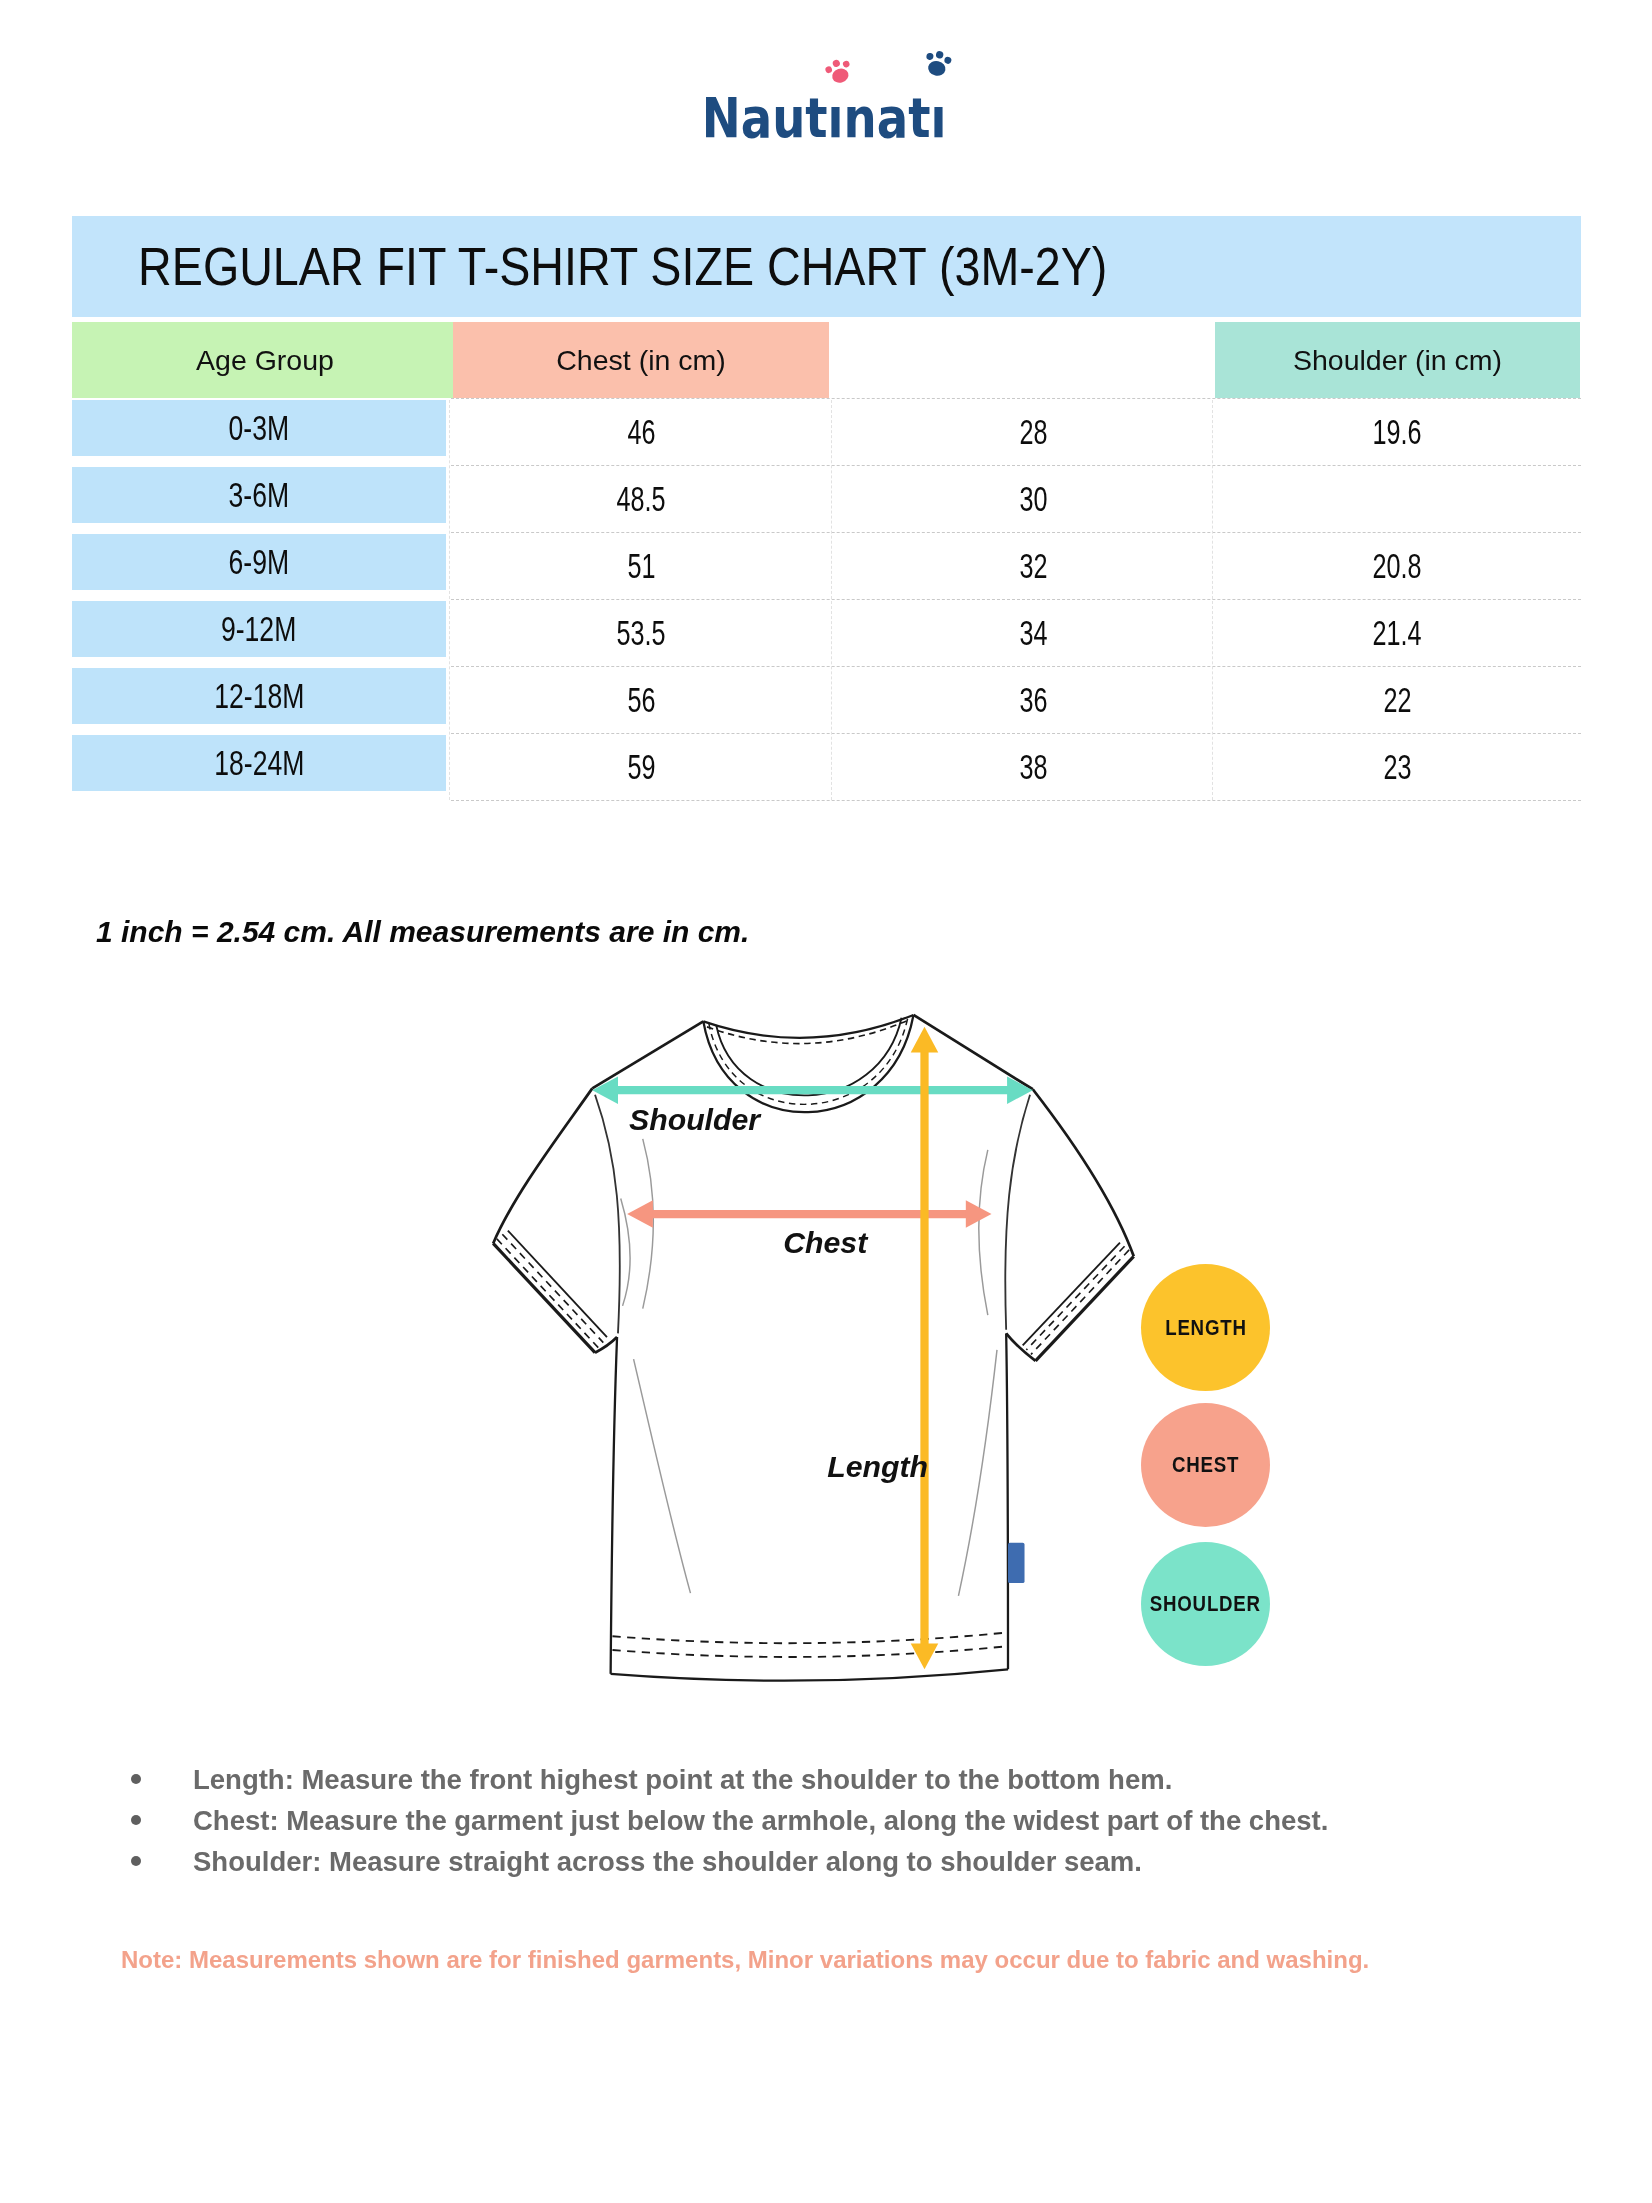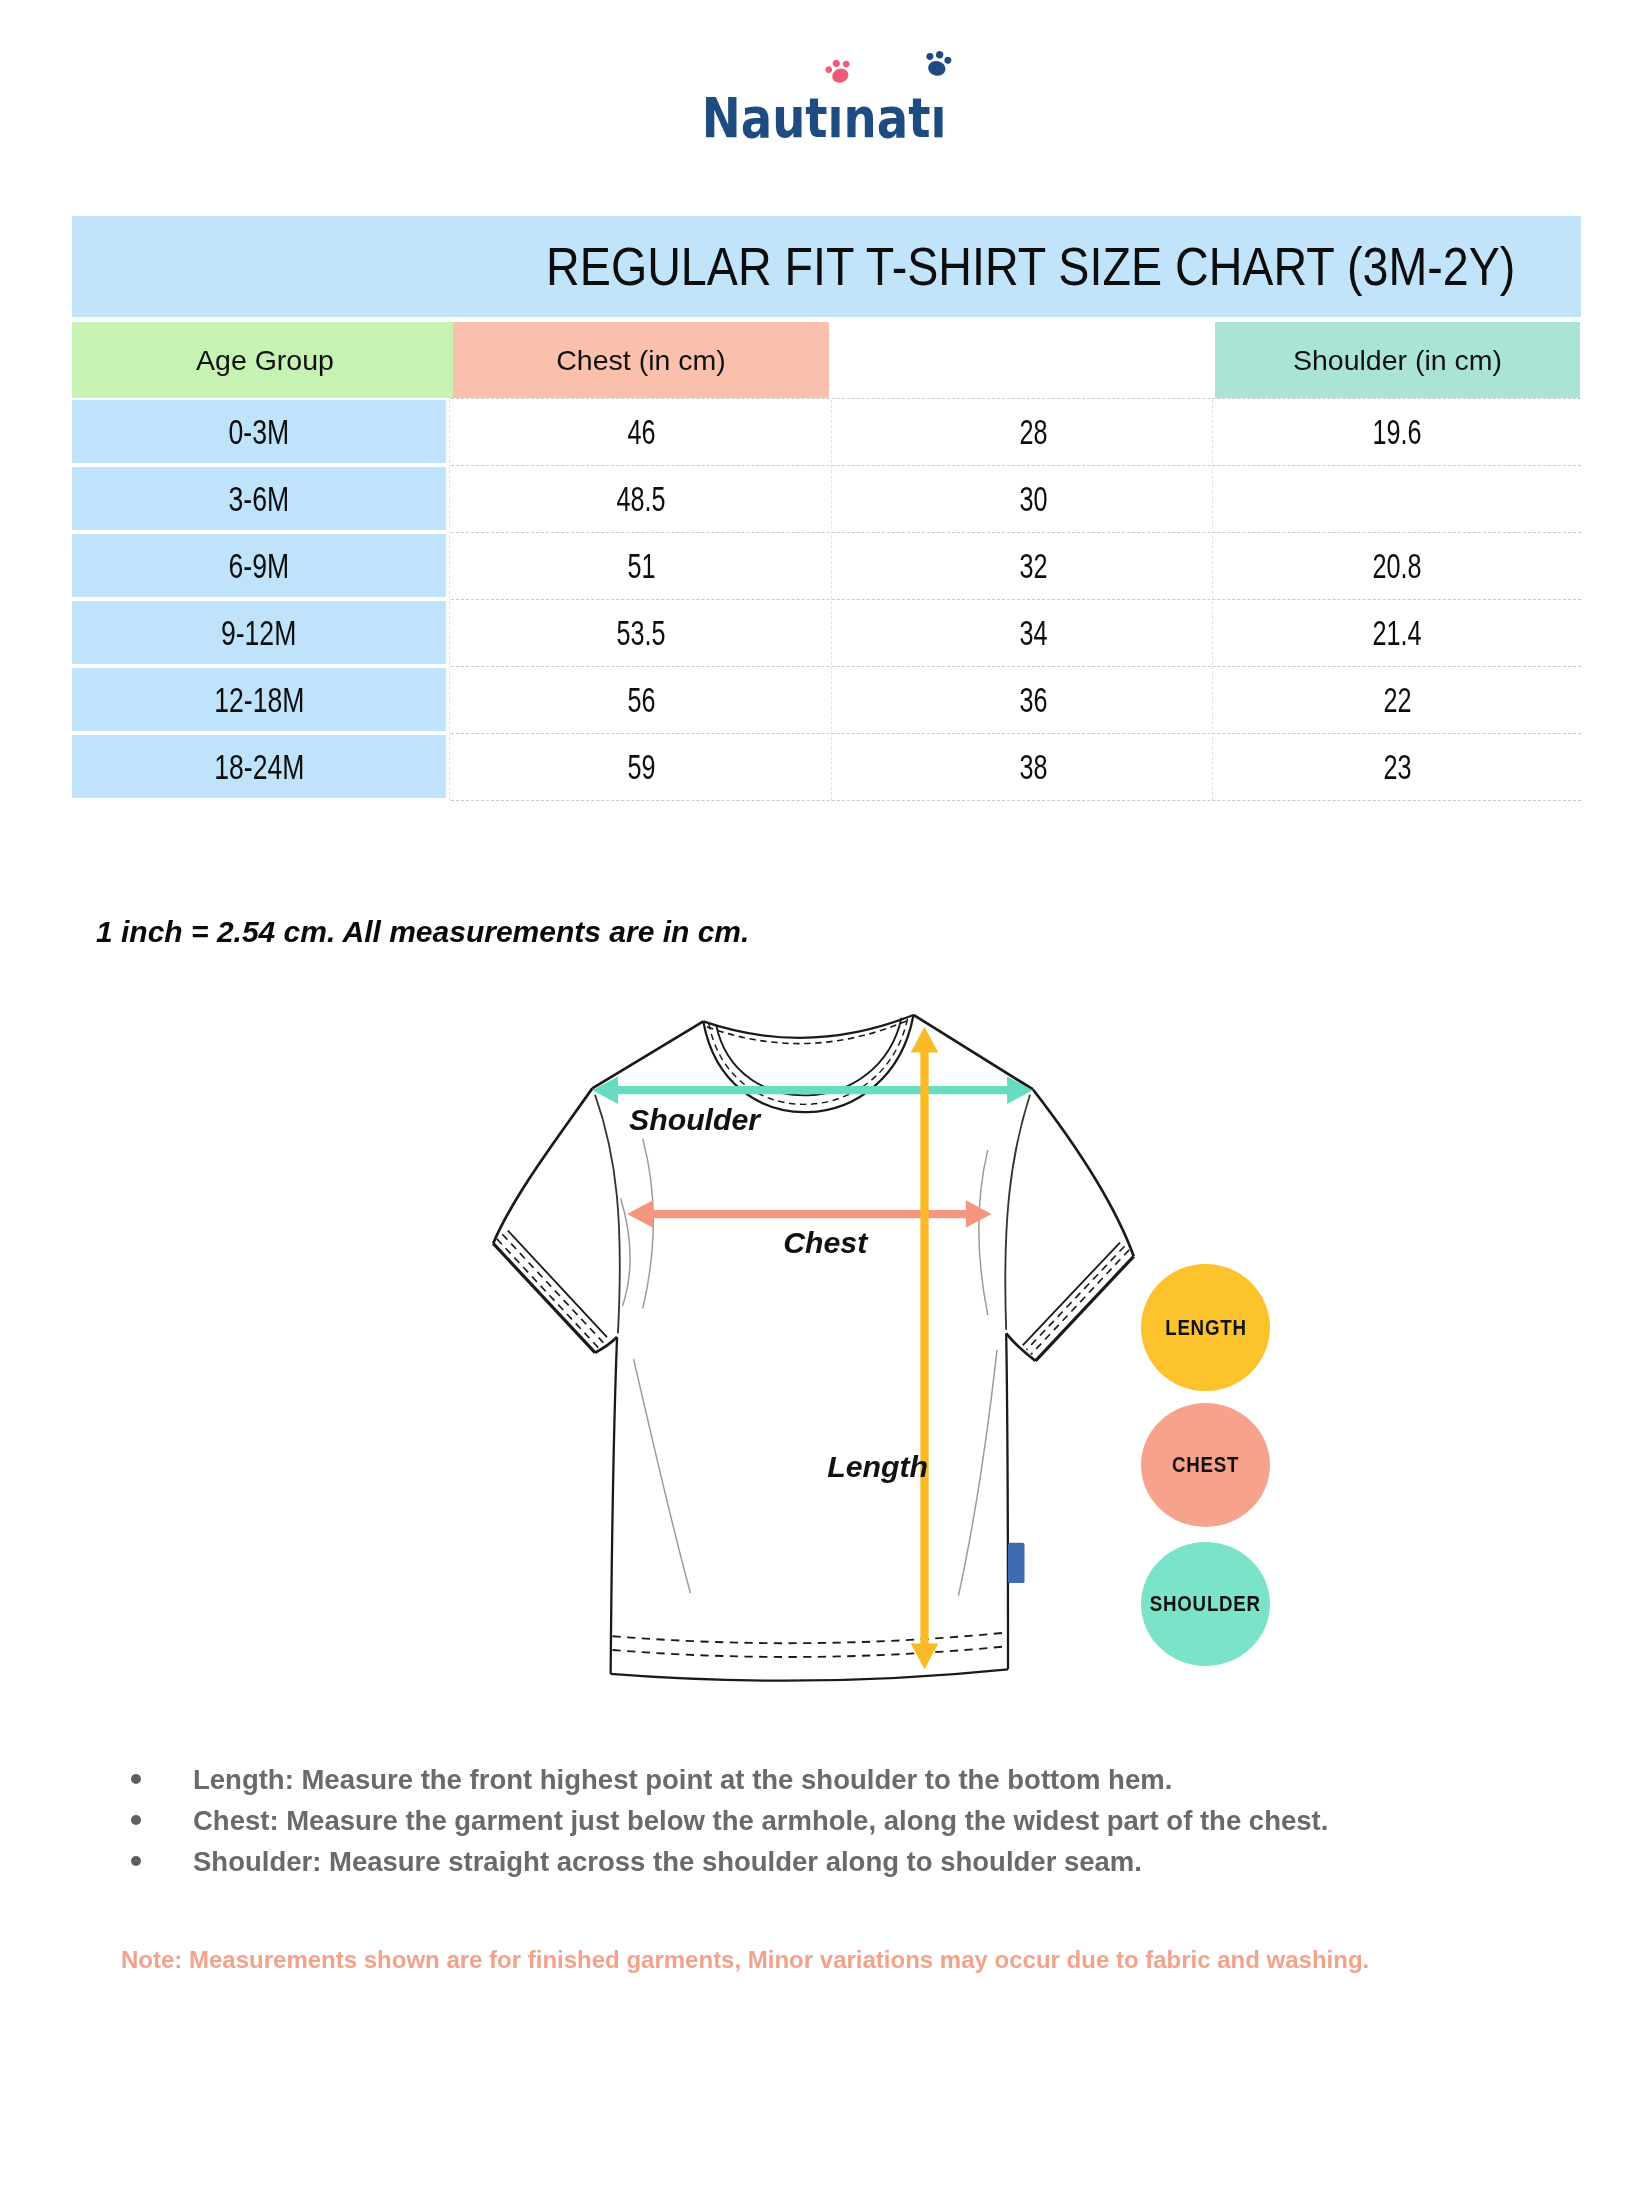--- a/index.html
+++ b/index.html
@@ -6,36 +6,36 @@
   body{
     width:1653px;height:2204px;position:relative;background:#ffffff;
     font-family:"Liberation Sans", sans-serif;overflow:hidden;
   }
   
   .logo{position:absolute;left:700px;top:48px;width:262px;height:106px;}
   
   .size-table{position:absolute;left:72px;top:216px;width:1509px;height:588px;}
   .table-title{
     position:absolute;left:0;top:0;width:1509px;height:101px;
-    background:#C2E4FB;display:flex;align-items:center;justify-content:flex-end;
+    background:#C2E4FB;display:flex;align-items:center;justify-content:flex-start;
   }
   .table-title span{
     font-size:53px;color:#0d0d0d;letter-spacing:0;
     display:inline-block;transform:scaleX(0.88);white-space:nowrap;
   }
   .hcell{
     position:absolute;top:106px;height:76px;display:flex;
     align-items:center;justify-content:center;font-size:28.5px;color:#111;
   }
   .hc-age{left:0;width:386px;background:#C6F3B4;}
   .hc-chest{left:381px;width:376px;background:#FBC0AC;}
   .hc-length{left:762px;width:374px;background:#FED966;}
   .hc-shoulder{left:1143px;width:365px;background:#A9E4D7;}
   .acell{
-    position:absolute;left:0;width:374px;height:63px;background:#BEE3FA;
+    position:absolute;left:0;width:374px;height:56px;background:#BEE3FA;
     display:flex;align-items:center;justify-content:center;
   }
   .acell span{font-size:35px;color:#0d0d0d;display:inline-block;transform:scaleX(0.76);white-space:nowrap;}
   .vcell{
     position:absolute;height:67px;display:flex;align-items:center;justify-content:center;
   }
   .vcell span{font-size:35px;color:#0d0d0d;display:inline-block;transform:scaleX(0.72);white-space:nowrap;}
   .col-chest{left:381px;width:376px;}
   .col-length{left:774px;width:374px;text-align:center;}
   .col-shoulder{left:1143px;width:365px;}

